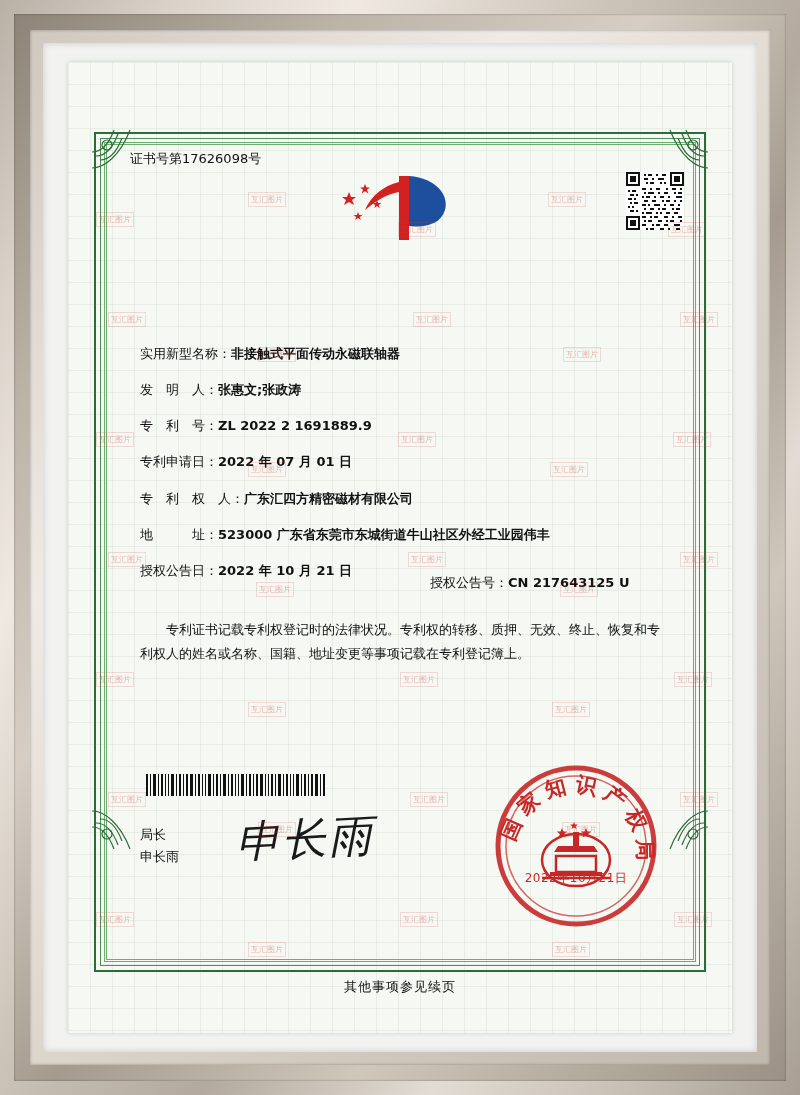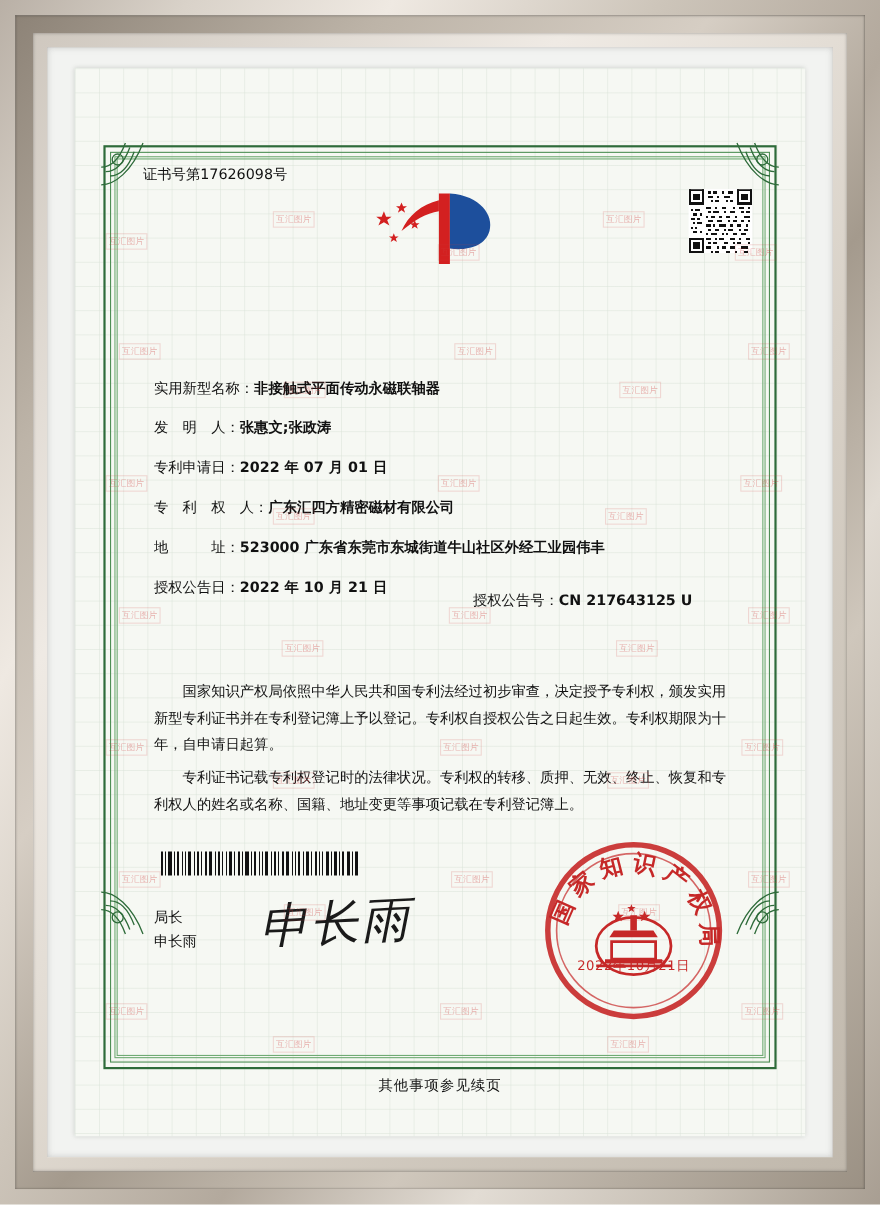--- a/index.html
+++ b/index.html
@@ -435,38 +435,40 @@
 
 
     <div class="fields">
       <div class="row">
         <span class="lbl">实用新型名称：</span><span class="val">非接触式平面传动永磁联轴器</span>
       </div>
       <div class="row">
         <span class="lbl">发　明　人：</span><span class="val">张惠文;张政涛</span>
       </div>
       <div class="row">
+        <span class="lbl">专　利　号：</span><span class="val">ZL 2022 2 1691889.9</span>
+      </div>
+      <div class="row">
         <span class="lbl">专利申请日：</span><span class="val">2022 年 07 月 01 日</span>
       </div>
       <div class="row">
         <span class="lbl">专　利　权　人：</span><span class="val">广东汇四方精密磁材有限公司</span>
       </div>
       <div class="row">
         <span class="lbl">地　　　址：</span><span class="val">523000 广东省东莞市东城街道牛山社区外经工业园伟丰</span>
       </div>
       <div class="row two-col">
         <span class="lbl">授权公告日：</span><span class="val">2022 年 10 月 21 日</span>
         <span class="right">
           <span class="lbl">授权公告号：</span><span class="val">CN 217643125 U</span>
         </span>
       </div>
     </div>
 
     <div class="paras">
-      <p>国家知识产权局依照中华人民共和国专利法经过初步审查，决定授予专利权，颁发实用新型专利证书并在专利登记簿上予以登记。专利权自授权公告之日起生效。专利权期限为十年，自申请日起算。</p>
       <p>专利证书记载专利权登记时的法律状况。专利权的转移、质押、无效、终止、恢复和专利权人的姓名或名称、国籍、地址变更等事项记载在专利登记簿上。</p>
     </div>
 
     <div class="barcode">
       <svg width="180" height="22" viewBox="0 0 180 22" shape-rendering="crispEdges">
         <rect width="180" height="22" fill="#f6f8f3"></rect>
         <g fill="#111">
           <rect x="0" y="0" width="2" height="22"></rect>
             <rect x="4" y="0" width="1" height="22"></rect>
           <rect x="7" y="0" width="3" height="22"></rect>

